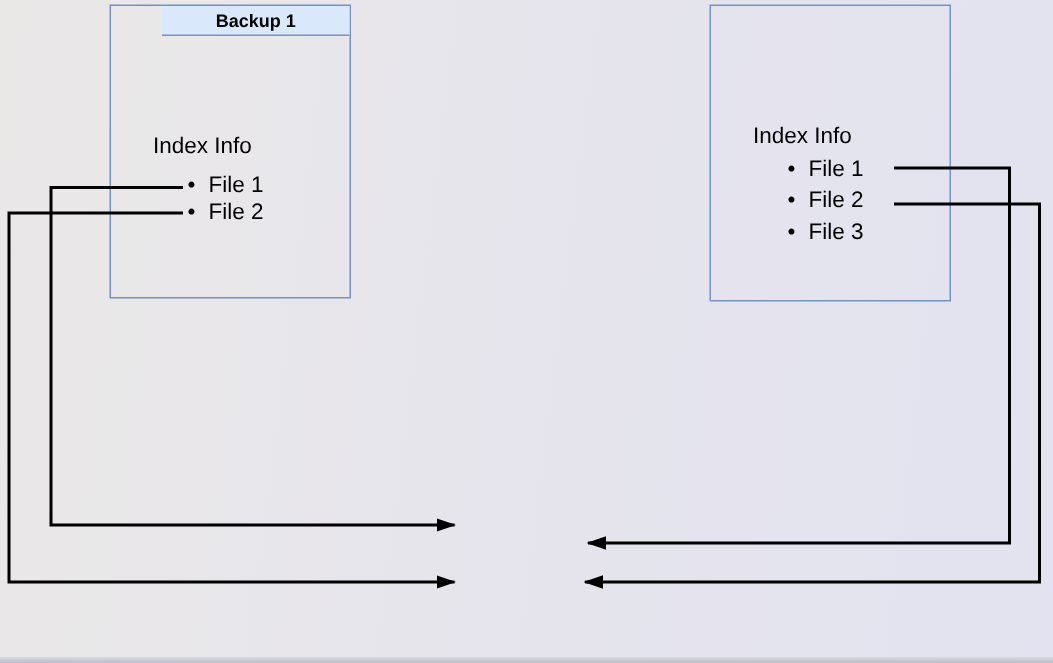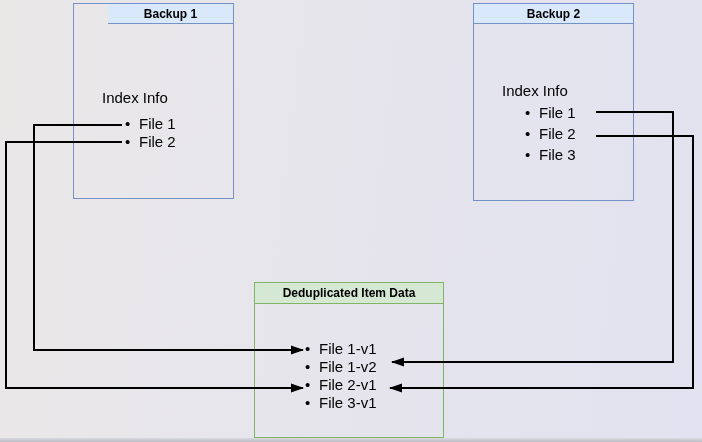--- a/index.html
+++ b/index.html
@@ -94,42 +94,28 @@
       <span>Backup 1</span>
     </div>
     <div class="subtitle">Index Info</div>
     <ul class="items">
       <li>File 1</li>
       <li>File 2</li>
     </ul>
   </div>
 
   <div class="node" id="backup2">
-    <div class="node-header">
-      <span>Backup 2</span>
-    </div>
     <div class="subtitle">Index Info</div>
     <ul class="items">
       <li>File 1</li>
       <li>File 2</li>
       <li>File 3</li>
     </ul>
   </div>
 
-  <div class="node" id="dedup">
-    <div class="node-header">
-      <span>Deduplicated Item Data</span>
-    </div>
-    <ul class="items">
-      <li>File 1-v1</li>
-      <li>File 1-v2</li>
-      <li>File 2-v1</li>
-      <li>File 3-v1</li>
-    </ul>
-  </div>
 
   <svg class="connector-layer" width="702" height="442" viewBox="0 0 702 442">
     <defs>
       <marker id="arrow" viewBox="0 0 13 10" refX="12" refY="5" markerWidth="13" markerHeight="10" markerUnits="userSpaceOnUse" orient="auto">
         <path d="M0,0.5 L13,5 L0,9.5 Z"></path>
       </marker>
     </defs>
     <g id="edge-layer">
         <polyline points="122,125 34,125 34,350 303,350" marker-end="url(#arrow)"></polyline>
         <polyline points="122,142 6,142 6,388 303,388" marker-end="url(#arrow)"></polyline>

